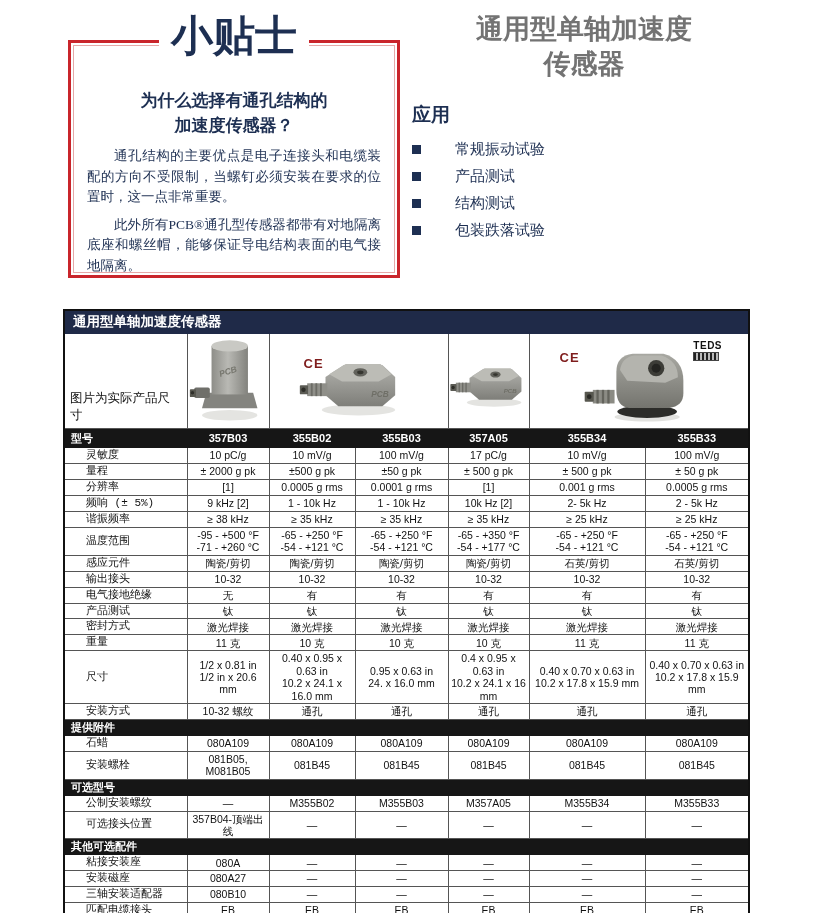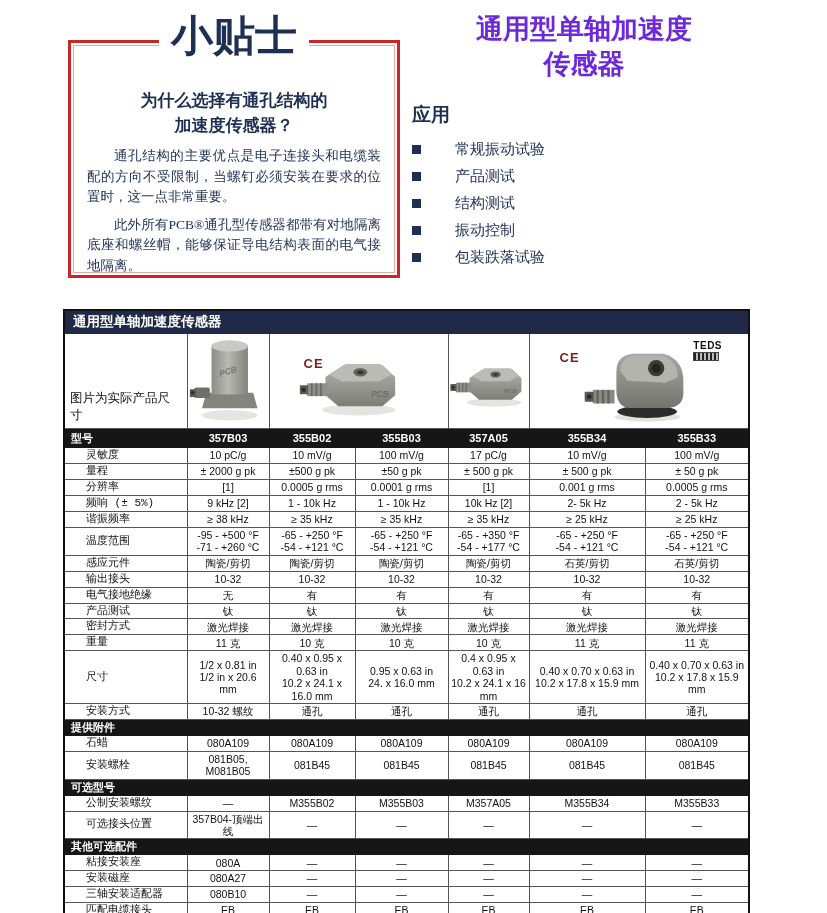--- a/index.html
+++ b/index.html
@@ -32,21 +32,21 @@
     margin:8px 16px; text-indent:2em; text-align:justify;
     font-family:"Liberation Serif", serif;
     font-size:13.5px; line-height:1.5; color:#1d2f52;
   }
 
   
   .right-col { position:absolute; left:408px; top:12px; width:352px; }
   .main-title {
     text-align:center; white-space:pre-line;
     font-family:"Liberation Serif", serif; font-weight:bold;
-    font-size:27px; line-height:1.3; color:#6d28d9;
+    font-size:27px; line-height:1.3; color:#737373;
   }
   .apps-title {
     margin:20px 0 8px 4px;
     font-family:"Liberation Serif", serif; font-weight:bold;
     font-size:19px; color:#1d2f52;
   }
   .apps-list { list-style:none; margin-left:4px; }
   .apps-list li {
     display:flex; align-items:center; height:27px;
     font-family:"Liberation Serif", serif; font-size:15px; color:#1d2f52;gap:24px;
@@ -126,24 +126,20 @@
           <span class="sq"></span>
           <span>常规振动试验</span>
         </li>
       <li>
           <span class="sq"></span>
           <span>产品测试</span>
         </li>
       <li>
           <span class="sq"></span>
           <span>结构测试</span>
-        </li>
-      <li>
-          <span class="sq"></span>
-          <span>振动控制</span>
         </li>
       <li>
           <span class="sq"></span>
           <span>包装跌落试验</span>
         </li>
     </ul>
   </div>
 
   <table class="spec-table">
     <colgroup>

